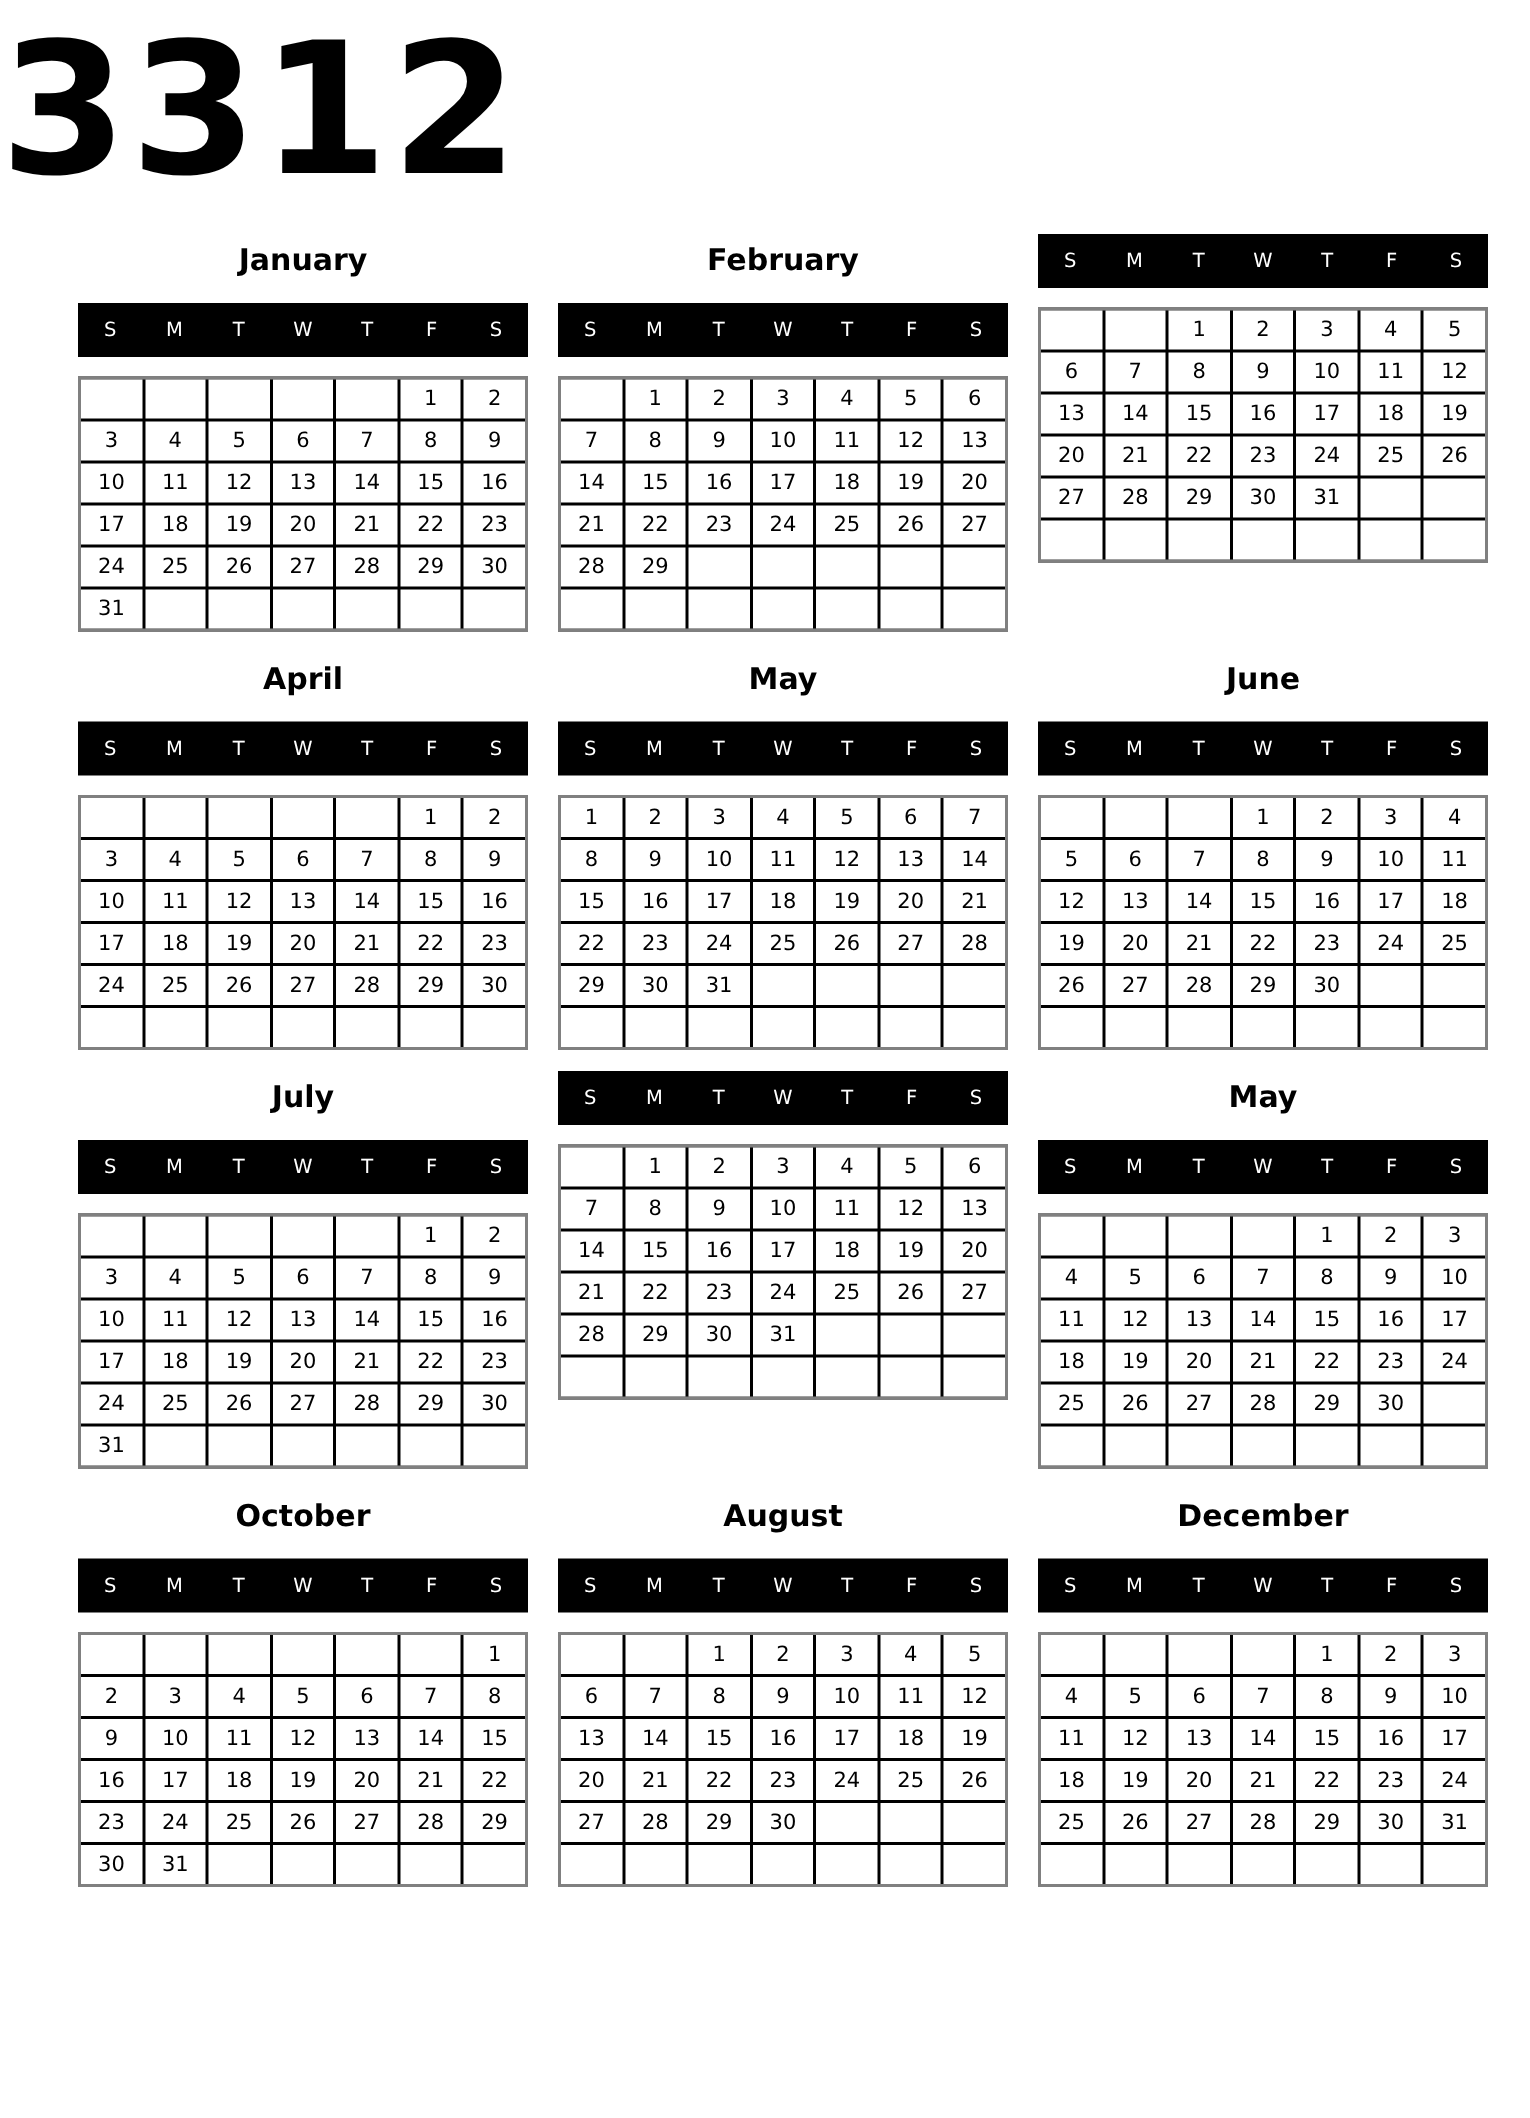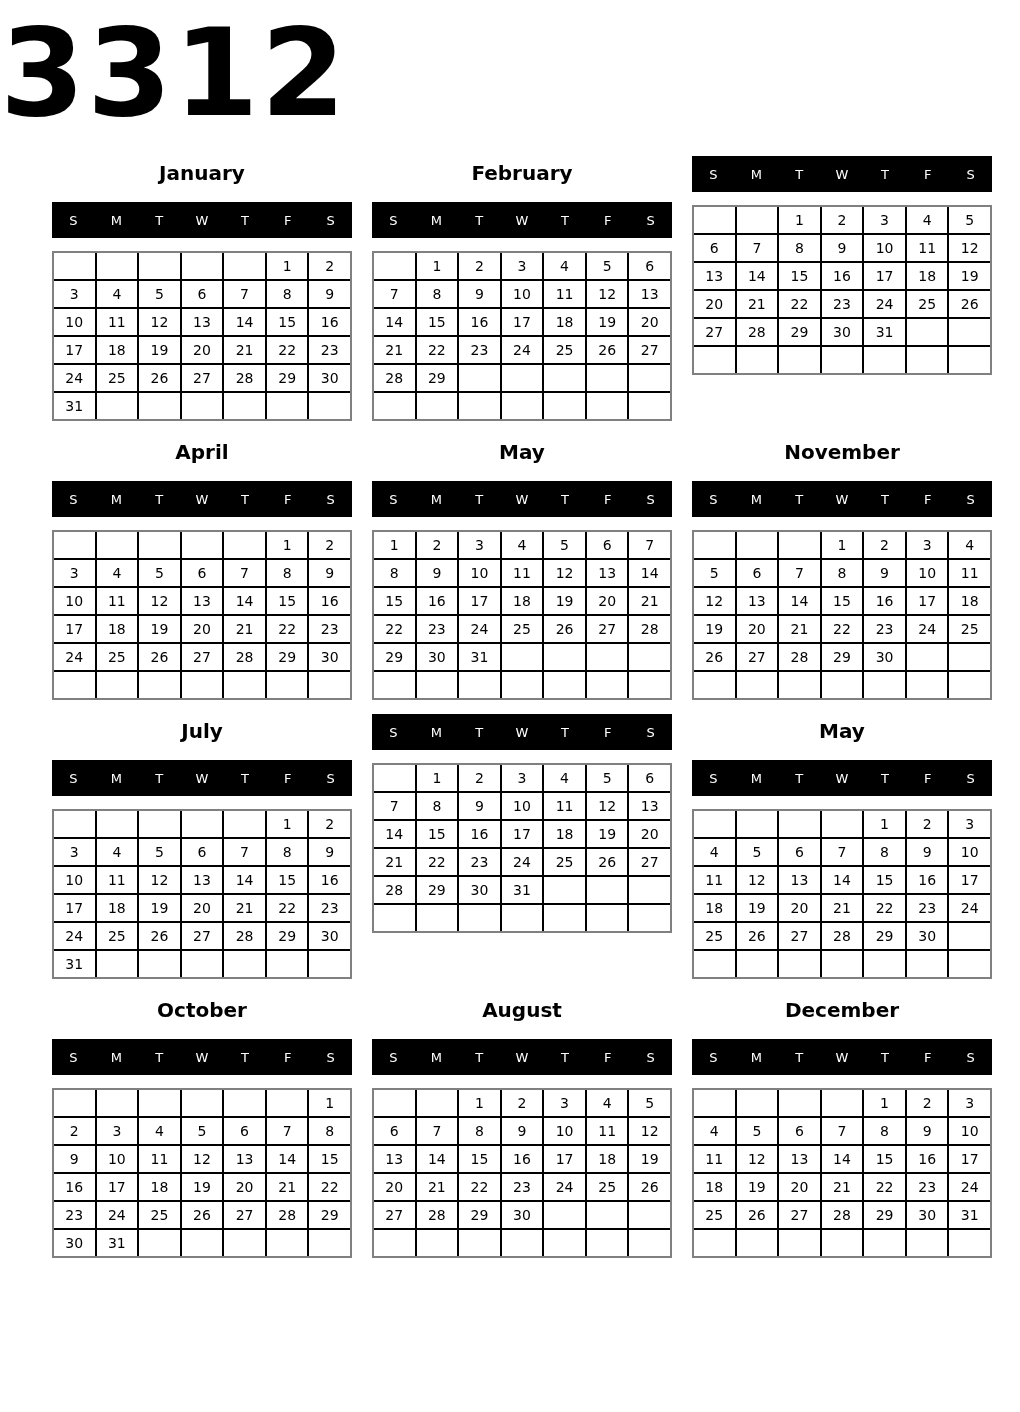--- a/index.html
+++ b/index.html
@@ -359,21 +359,21 @@
           <div class="day-cell"></div>
           <div class="day-cell"></div>
           <div class="day-cell"></div>
           <div class="day-cell"></div>
           <div class="day-cell"></div>
           <div class="day-cell"></div>
         </div>
   </div>
 
   <div class="month-block">
-    <div class="month-name">November</div>
+    <div class="month-name">June</div>
     <div class="weekday-header">
           <div class="weekday-cell">S</div>
           <div class="weekday-cell">M</div>
           <div class="weekday-cell">T</div>
           <div class="weekday-cell">W</div>
           <div class="weekday-cell">T</div>
           <div class="weekday-cell">F</div>
           <div class="weekday-cell">S</div>
         </div>
     <div class="day-grid">

